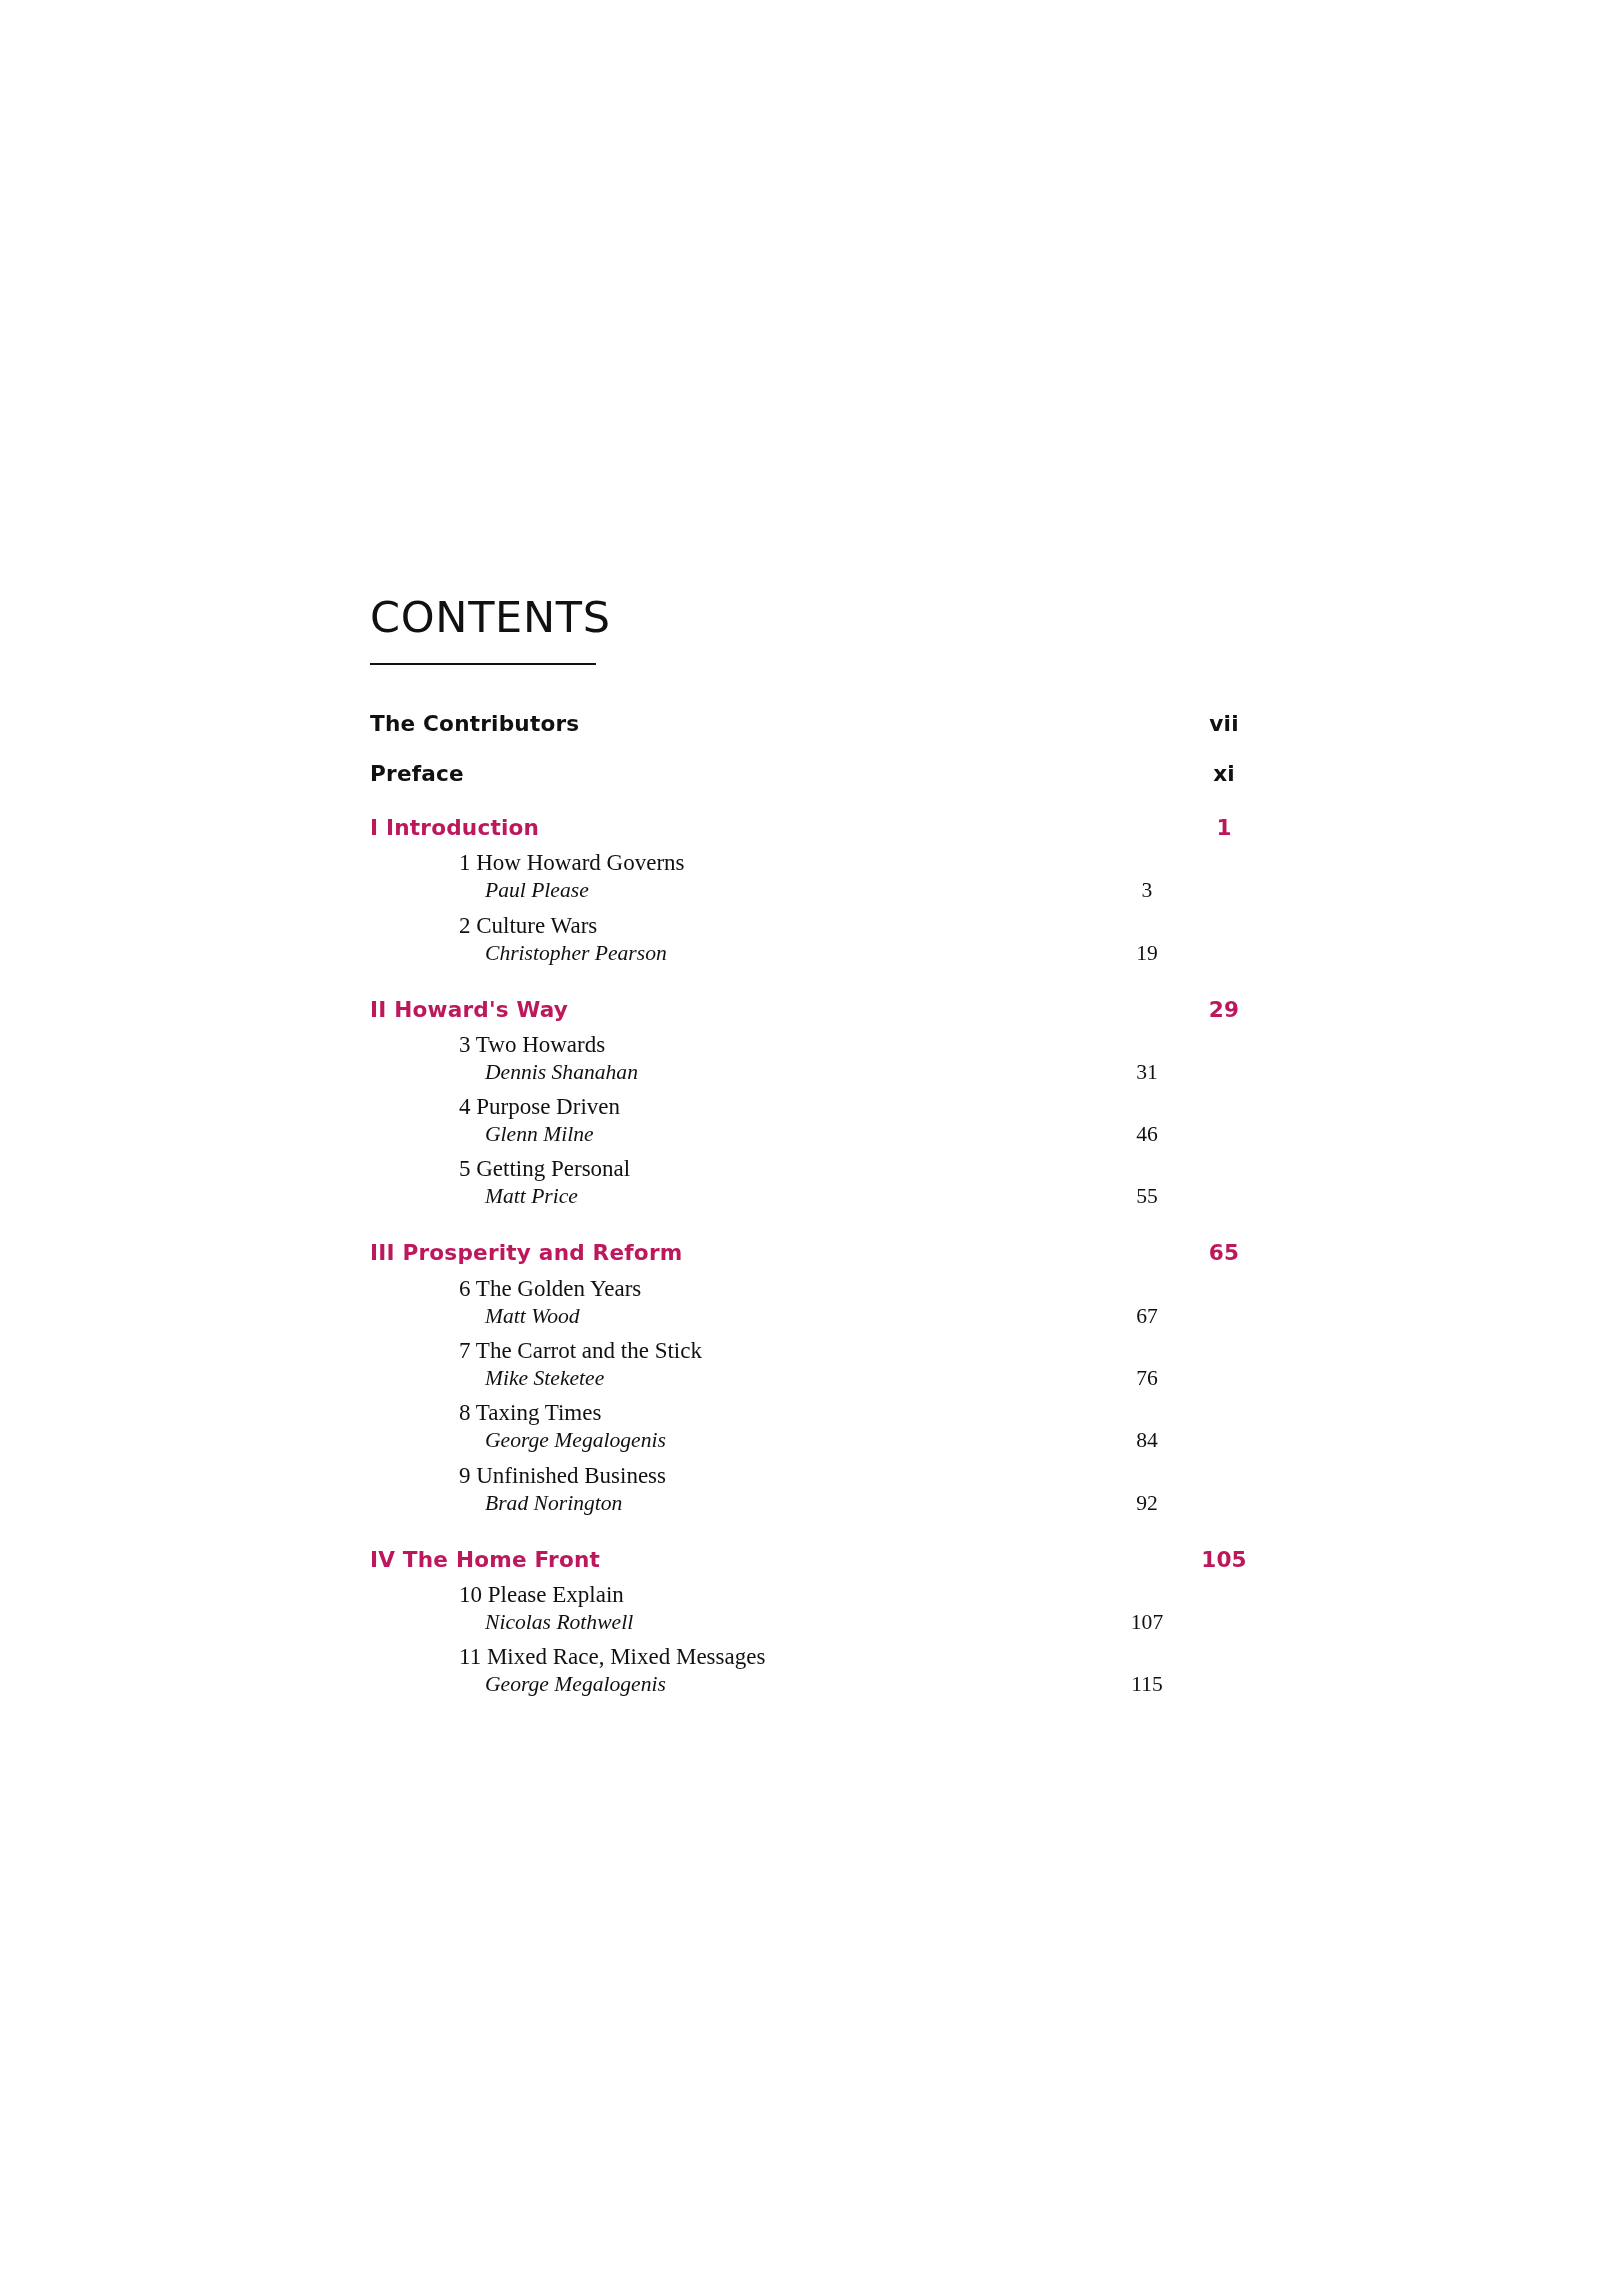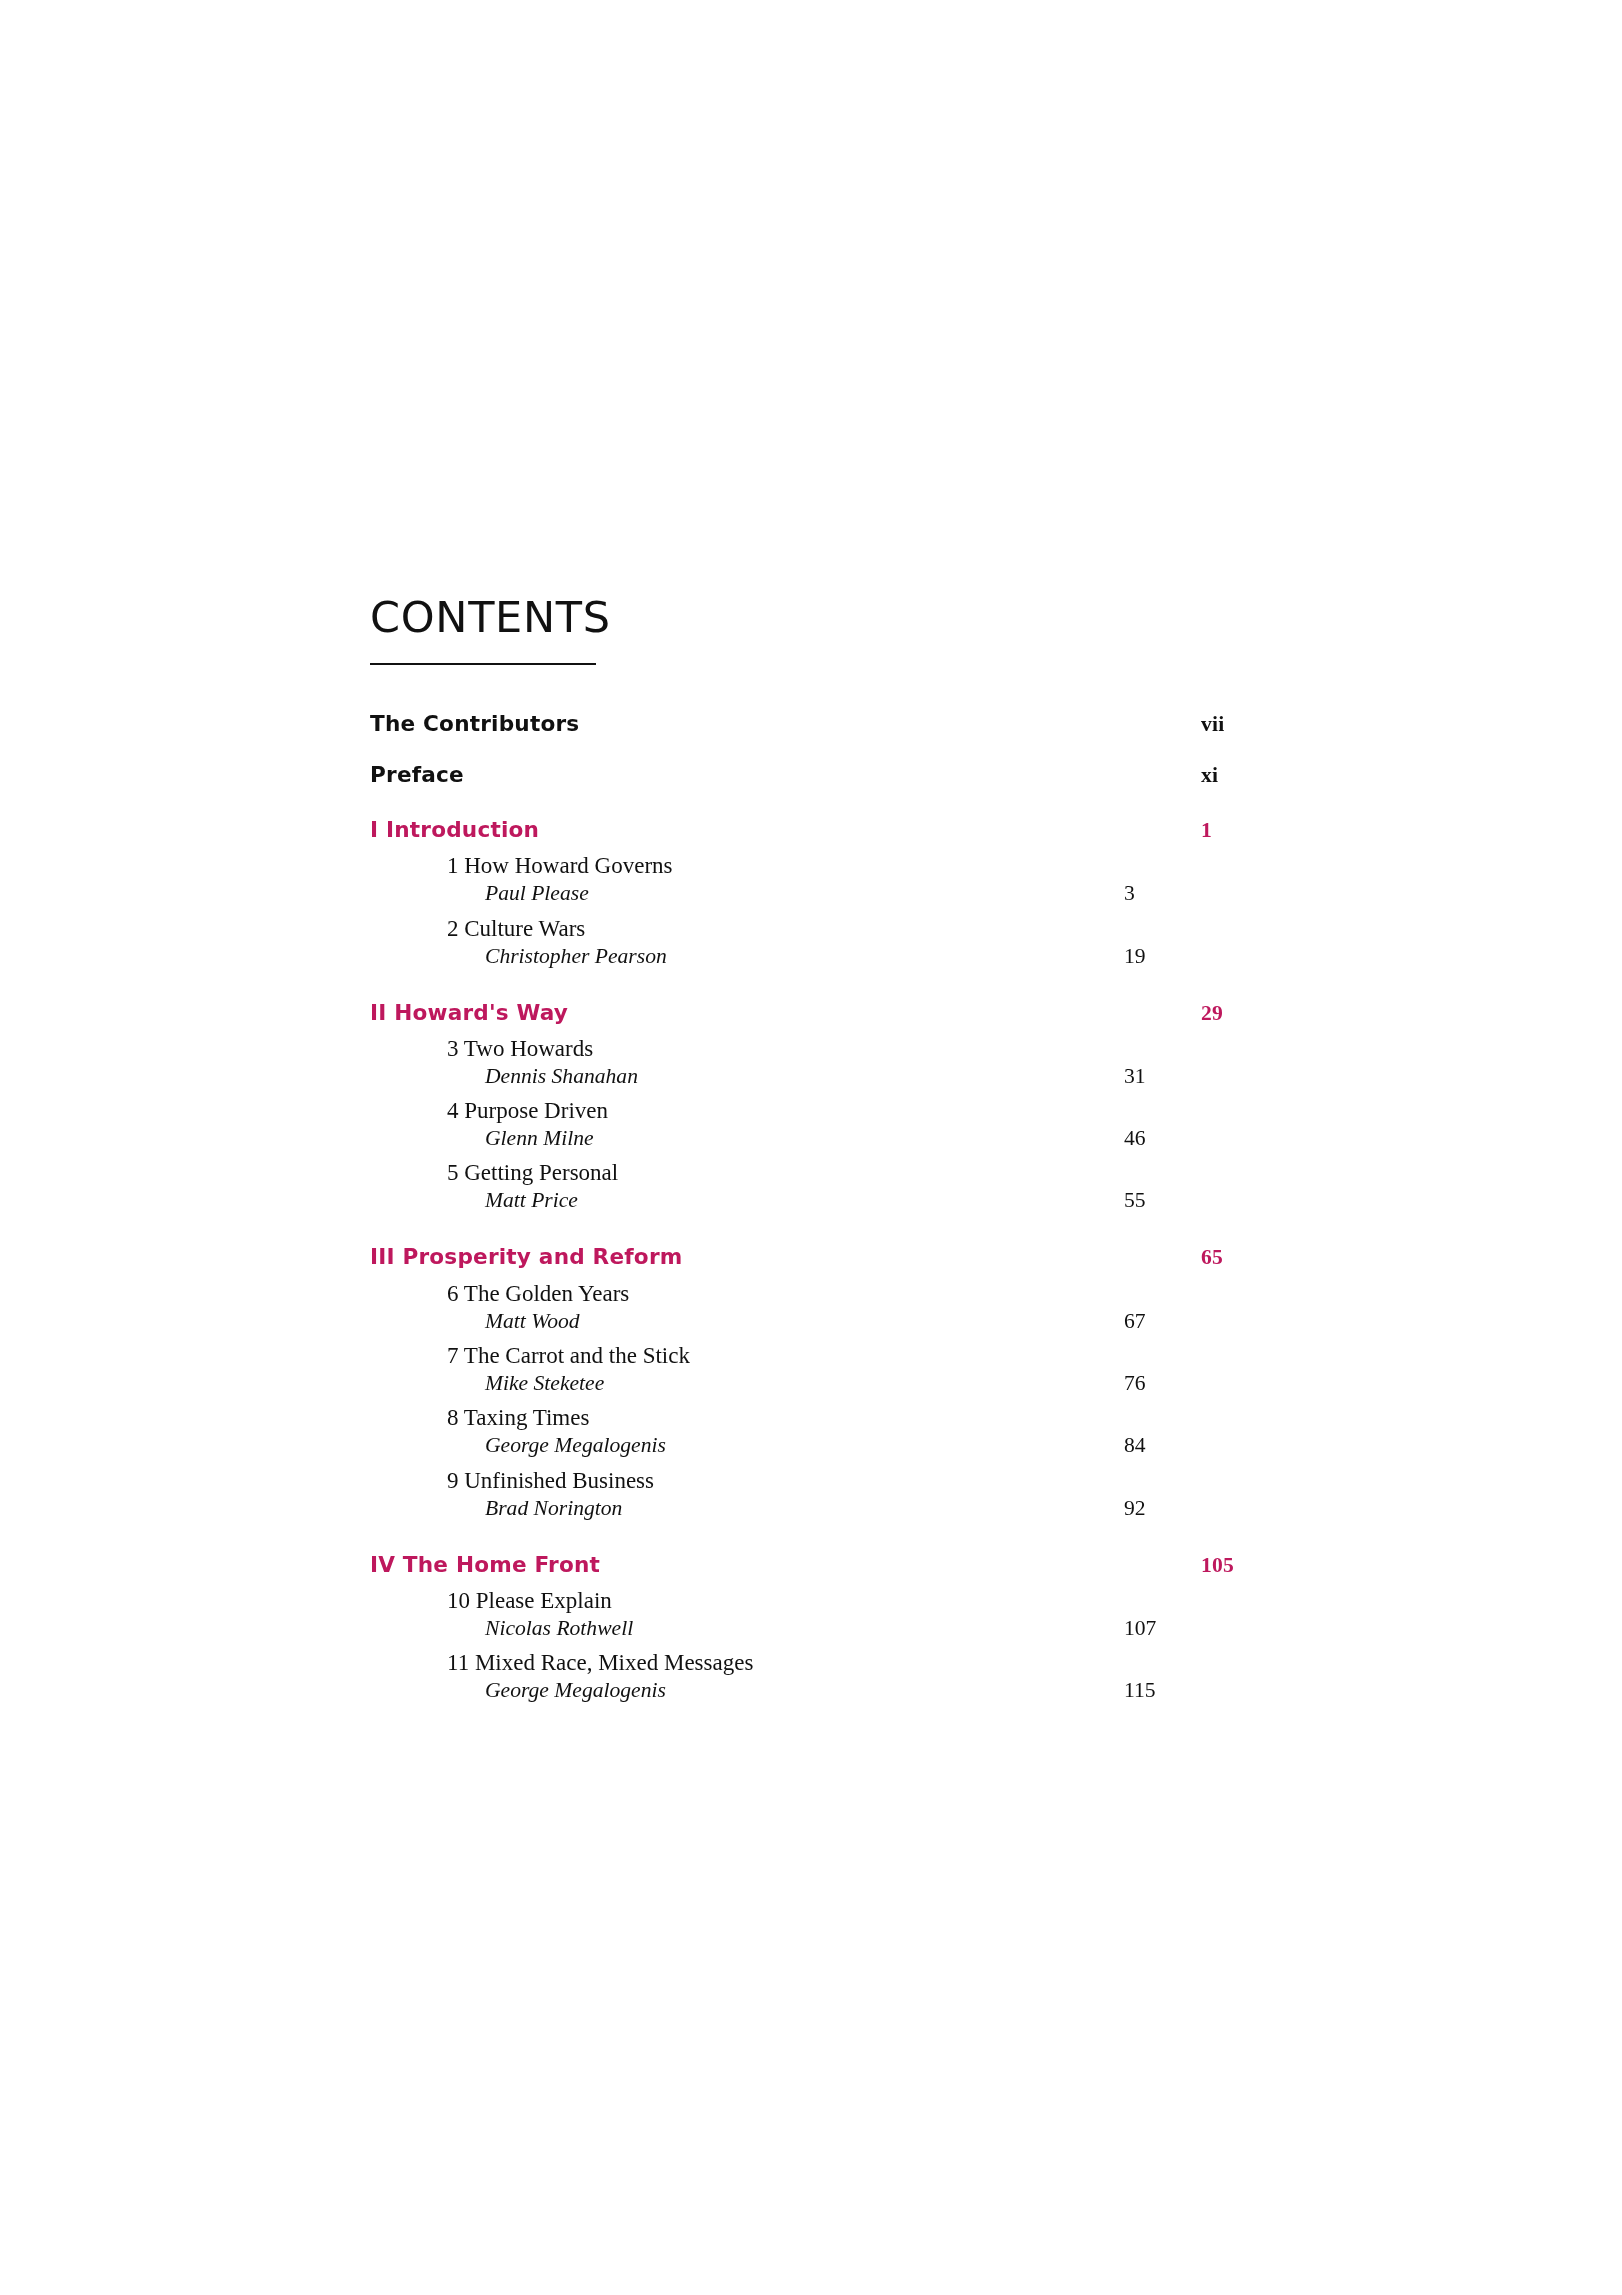--- a/index.html
+++ b/index.html
@@ -54,23 +54,22 @@
     width: 100%;
   }
   .row .label {
     flex: 0 1 auto;
   }
   .row .spacer {
     flex: 1 1 auto;
   }
   .row .page-num {
     flex: 0 0 auto;
-    text-align: left;
+    text-align: center;
     min-width: 46px;
-    font-family: Liberation Serif, serif;
   }
 
   
   .frontmatter .row {
     font-family: "DejaVu Sans", sans-serif;
     font-weight: 700;
     font-size: 21.6px;
     letter-spacing: 0.2px;
     margin-bottom: 11px;
     color: #111;
@@ -94,20 +93,21 @@
   }
   .chapter {
     margin-left: 77px;
   }
   .chapter-title-row {
     font-family: "Liberation Serif", serif;
     font-size: 23px;
     color: #111;
     margin-bottom: 2px;
     width: calc(100% - 77px);
+    margin-left: 12px;
   }
   .author-row {
     font-family: "Liberation Serif", serif;
     font-style: italic;
     font-size: 21.6px;
     color: #111;
     margin-left: 38px;
     width: calc(100% - 115px);
     margin-bottom: 9.2px;
   }

